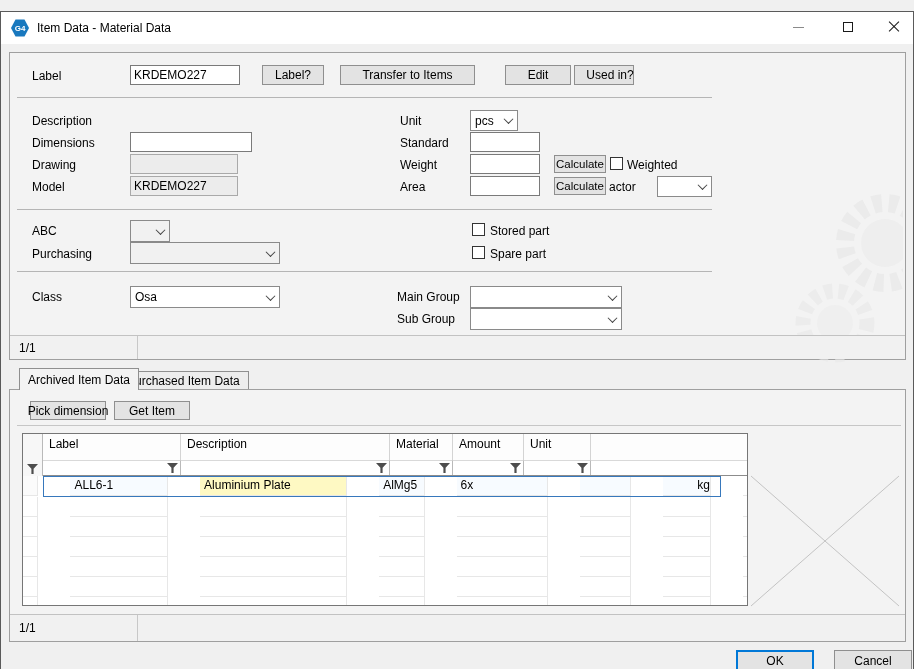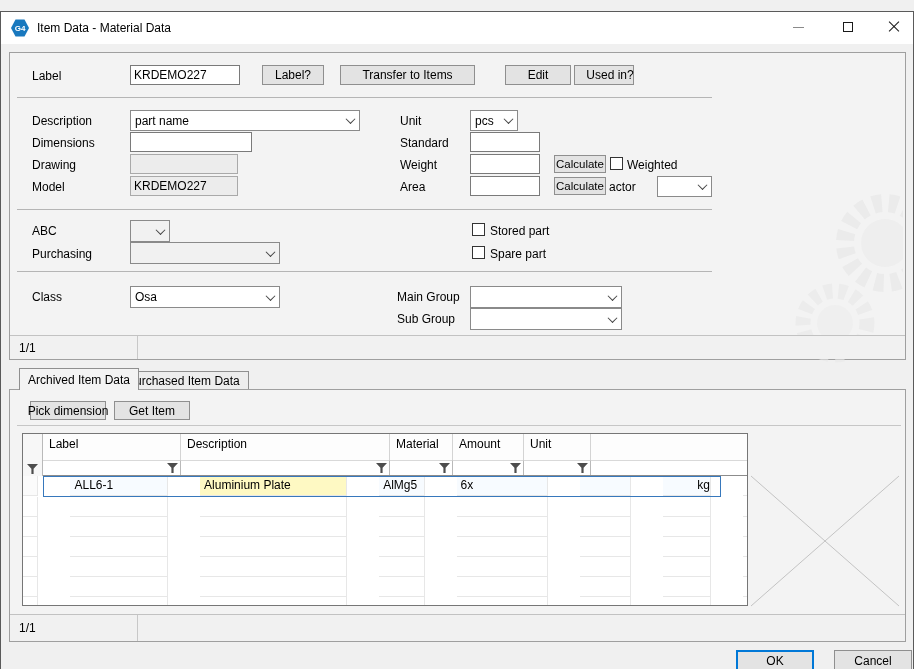--- a/index.html
+++ b/index.html
@@ -108,26 +108,20 @@
     <div class="lbl" style="left:22px; top:16px;">Label</div>
     <input class="tbox" style="left: 120px; top: 12px; width: 110px; height: 20px;" value="KRDEMO227">
     <div class="btn" style="left:252px; top:12px; width:62px; height:20px;">Label?</div>
     <div class="btn" style="left:330px; top:12px; width:135px; height:20px;">Transfer to Items</div>
     <div class="btn" style="left:481px; top:12px; width:66px; height:20px;margin-left:14px;">Edit</div>
     <div class="btn" style="left:564px; top:12px; width:60px; height:20px;padding-left:12px;">Used in?</div>
 
     <div class="sep" style="left:7px; top:44px; width:695px;"></div>
 
     <div class="lbl" style="left:22px; top:61px;">Description</div>
-    <div class="combo" style="left:120px; top:57px; width:230px; height:21px;">
-      <span class="val">part name</span>
-      <span class="arrow">
-          <span class="chev"></span>
-        </span>
-    </div>
     <div class="lbl" style="left:390px; top:61px;">Unit</div>
     <div class="combo" style="left:460px; top:57px; width:48px; height:21px;">
       <span class="val">pcs</span>
       <span class="arrow">
           <span class="chev"></span>
         </span>
     </div>
 
     <div class="lbl" style="left:22px; top:83px;">Dimensions</div>
     <input class="tbox" style="left: 120px; top: 79px; width: 122px; height: 20px;">

